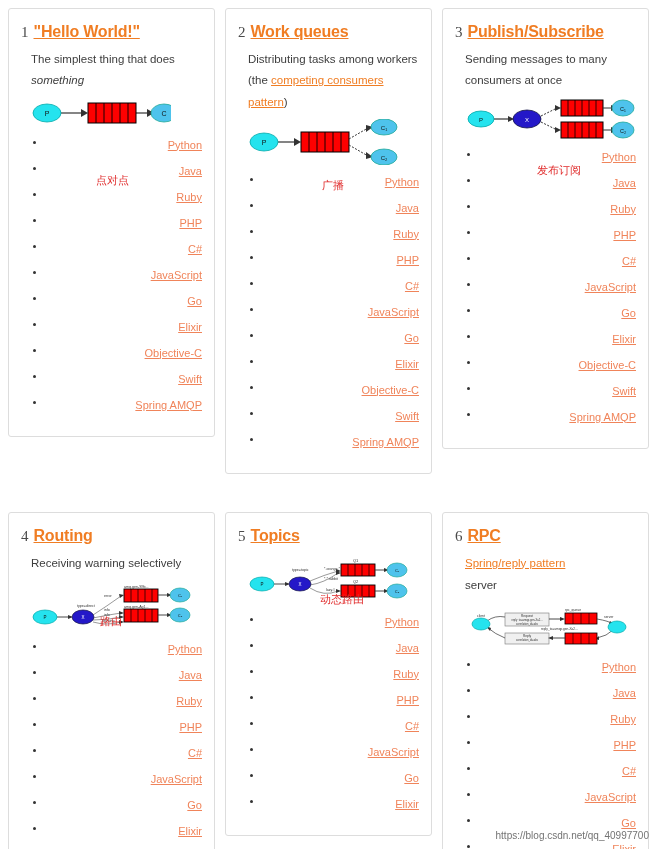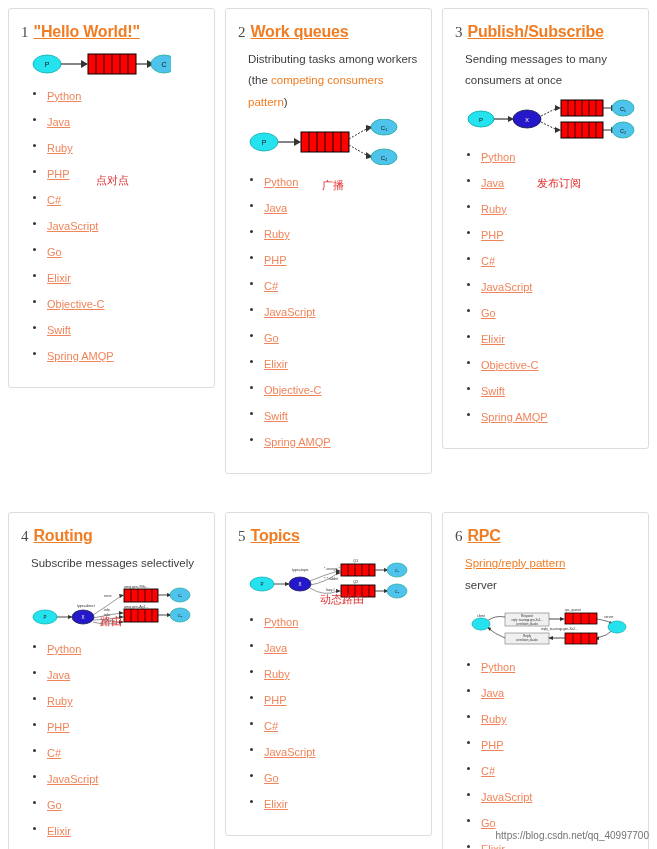--- a/index.html
+++ b/index.html
@@ -65,20 +65,21 @@
 
   .card-desc {
     color: #3d3d3d;
     font-size: 11.5px;
     line-height: 1.85;
     margin: 0 0 6px 0;
   }
   .card-desc em { font-style: italic; }
   .desc-link {
     color: #f07d23;
+    text-decoration: underline;
   }
   .desc-link-block {
     color: #f07d23;
     text-decoration: underline;
     font-size: 11.5px;
     line-height: 1.9;
     display: inline;
   }
 
   .diagram-wrap {
@@ -91,20 +92,21 @@
     list-style: none;
     margin: 0;
     padding: 0;
     position: relative;
   }
   .lang-list li {
     position: relative;
     padding-left: 16px;
     margin: 0 0 10px 0;
     line-height: 1;
+    text-align: right;
   }
   .lang-list li:before {
     content: "";
     position: absolute;
     left: 2px;
     top: 5px;
     width: 3px;
     height: 3px;
     background: #333333;
     border-radius: 50%;
@@ -140,20 +142,23 @@
 <div id="tutorial-grid">
 
   <div class="row row-top">
 
     <div class="card">
       <div class="card-head">
         <span class="card-num">1</span>
         <a class="card-title">"Hello World!"</a>
       </div>
       <div class="card-body">
+        <p class="card-desc">
+          <span>The simplest thing that does </span><em>something</em>
+        </p>
 
         <div class="diagram-wrap">
           <svg width="140" height="30" viewBox="0 0 140 30">
             <line x1="30" y1="15" x2="50" y2="15" stroke="#333" stroke-width="1.2"></line>
             <polygon points="50,11 57,15 50,19" fill="#333"></polygon>
             <line x1="103" y1="15" x2="118" y2="15" stroke="#333" stroke-width="1.2"></line>
             <polygon points="116,11 123,15 116,19" fill="#333"></polygon>
             <rect x="57" y="5" width="48" height="20" fill="#fe0000" stroke="#000" stroke-width="1"></rect>
             <line x1="65" y1="5" x2="65" y2="25" stroke="#000" stroke-width="0.9"></line>
             <line x1="73" y1="5" x2="73" y2="25" stroke="#000" stroke-width="0.9"></line>
@@ -293,21 +298,21 @@
   </div>
 
   <div class="row row-bottom">
 
     <div class="card">
       <div class="card-head">
         <span class="card-num">4</span>
         <a class="card-title">Routing</a>
       </div>
       <div class="card-body">
-        <p class="card-desc">Subscribe messages selectively</p>
+        <p class="card-desc">Receiving warning selectively</p>
 
         <div class="diagram-wrap">
           <svg width="160" height="52" viewBox="0 0 160 52">
             <text x="46" y="27" font-size="3.6" fill="#333" font-family="Liberation Sans, sans-serif">type=direct</text>
             <text x="73" y="17" font-size="3.6" fill="#333" font-family="Liberation Sans, sans-serif">error</text>
             <text x="73" y="31" font-size="3.6" fill="#333" font-family="Liberation Sans, sans-serif">info</text>
             <text x="73" y="36" font-size="3.6" fill="#333" font-family="Liberation Sans, sans-serif">info</text>
             <text x="71" y="42" font-size="3.6" fill="#333" font-family="Liberation Sans, sans-serif">warning</text>
             <text x="93" y="8" font-size="3.6" fill="#333" font-family="Liberation Sans, sans-serif">amq.gen-S9b...</text>
             <text x="93" y="28" font-size="3.6" fill="#333" font-family="Liberation Sans, sans-serif">amq.gen-Ag1...</text>
@@ -481,17 +486,17 @@
           <li><a class="lang-link">Elixir</a></li>
 
         </ul>
       </div>
     </div>
   </div>
 </div>
 
 <div class="cn-note" style="left:96px; top:173px;">点对点</div>
 <div class="cn-note" style="left:322px; top:178px;">广播</div>
-<div class="cn-note" style="left:537px; top:176px;">发布订阅</div>
+<div class="cn-note" style="left:537px; top:163px;">发布订阅</div>
 <div class="cn-note" style="left:100px; top:614px;text-align:center;">路由</div>
 <div class="cn-note" style="left:320px; top:592px;">动态路由</div>
 
 <div id="watermark">https://blog.csdn.net/qq_40997700</div>
 
 </body></html>

